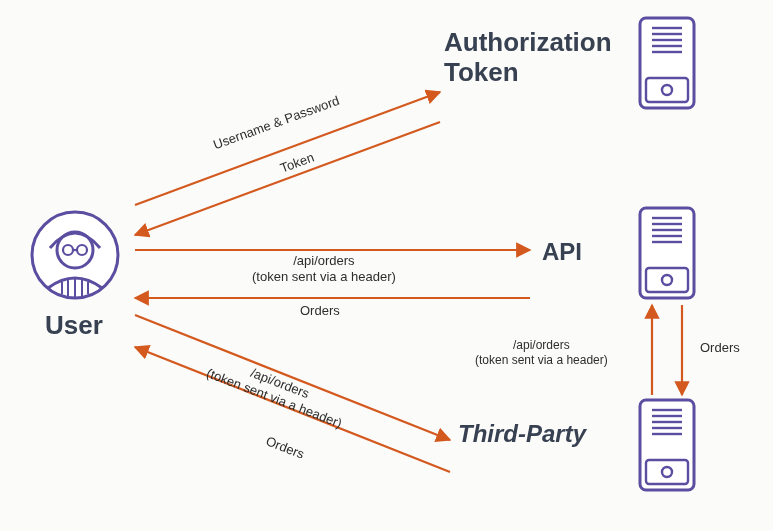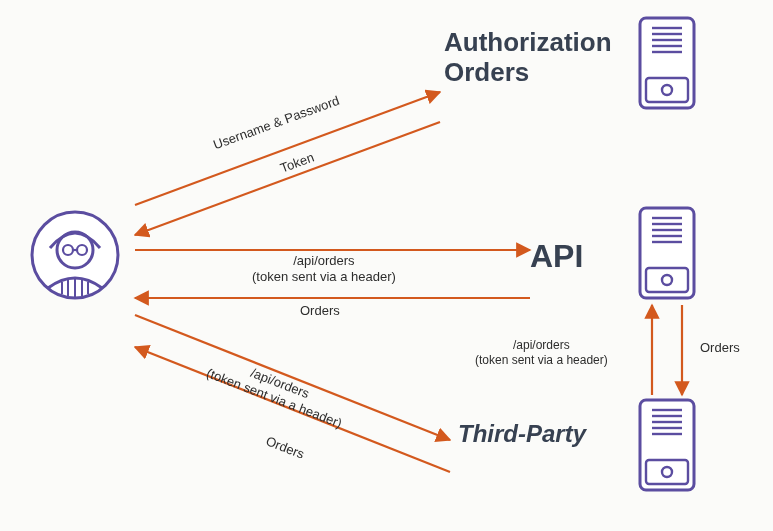--- a/index.html
+++ b/index.html
@@ -33,21 +33,21 @@
     color: #2d2d2d;
     font-weight: 500;
     font-size: 13px;
     text-align: center;
     white-space: nowrap;
     line-height: 1.25;
     transform-origin: center center;
   }
   .user-label  { left: 45px; top: 310px; font-size: 26px; }
   .auth-label  { left: 444px; top: 28px;  font-size: 26px; text-align: left; line-height:1.15;}
-  .api-label   { left: 530px; top: 238px; font-size: 32px; }
+  .api-label   { left: 542px; top: 238px; font-size: 24px; }
   .tp-label    { left: 458px; top: 420px; font-size: 24px; font-style: italic; }
 </style>
 </head>
 <body>
 
 <div class="stage">
 
   <svg class="overlay" viewBox="0 0 773 531">
     <defs>
       <marker id="arrowHead" viewBox="0 0 10 10" refX="9" refY="5" markerWidth="7" markerHeight="7" orient="auto-start-reverse">
@@ -110,22 +110,23 @@
       <line x1="135" y1="315" x2="450" y2="440"></line>
 
       <line x1="450" y1="472" x2="135" y2="347"></line>
 
       <line x1="652" y1="395" x2="652" y2="305"></line>
 
       <line x1="682" y1="305" x2="682" y2="395"></line>
     </g>
   </svg>
 
+  <div class="node-label user-label">User</div>
   <div class="node-label auth-label" style="white-space:pre;">Authorization
-Orders</div>
+Token</div>
   <div class="node-label api-label">API</div>
   <div class="node-label tp-label">Third-Party</div>
 
   <div class="edge-label" style="left:210px; top:115px; transform:rotate(-20deg);">Username &amp; Password</div>
 
   <div class="edge-label" style="left:280px; top:155px; transform:rotate(-20deg);">Token</div>
 
   <div class="edge-label" style="left:252px; top:253px; white-space:pre;">/api/orders
 (token sent via a header)</div>
 

